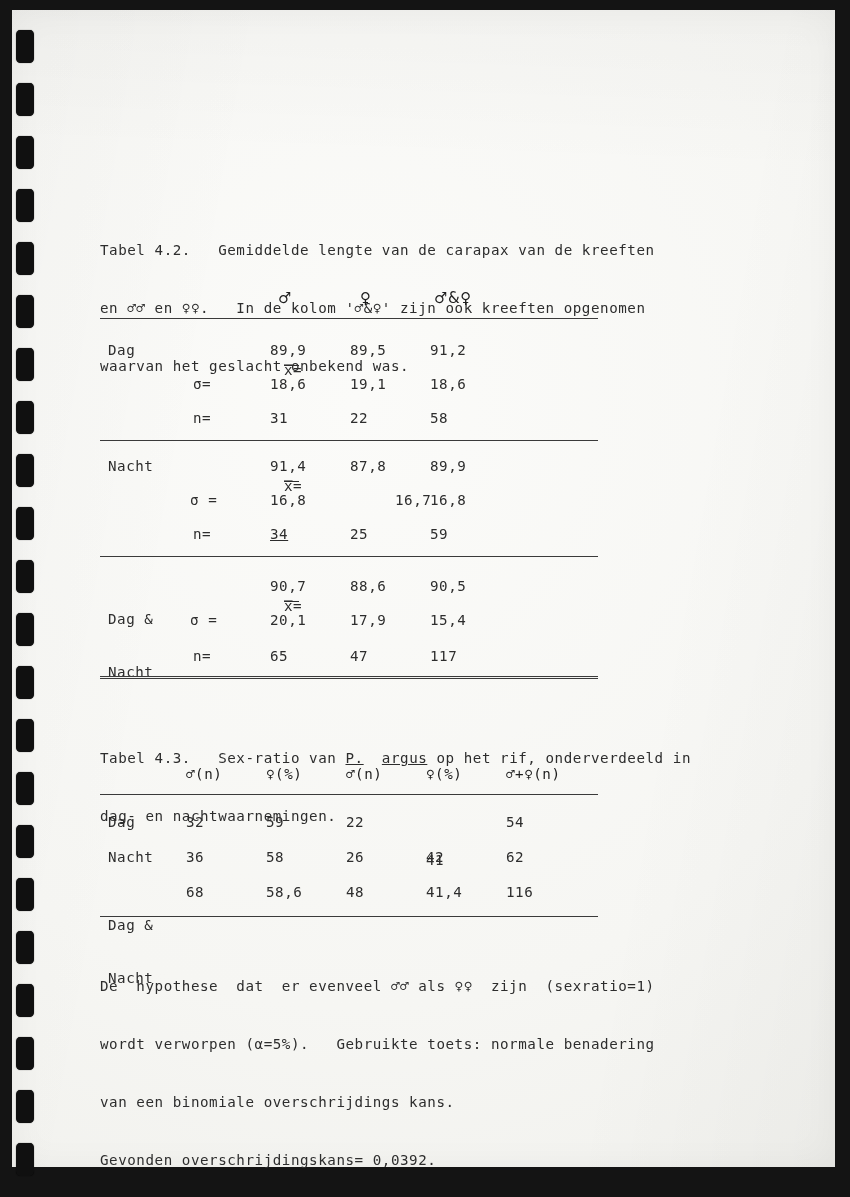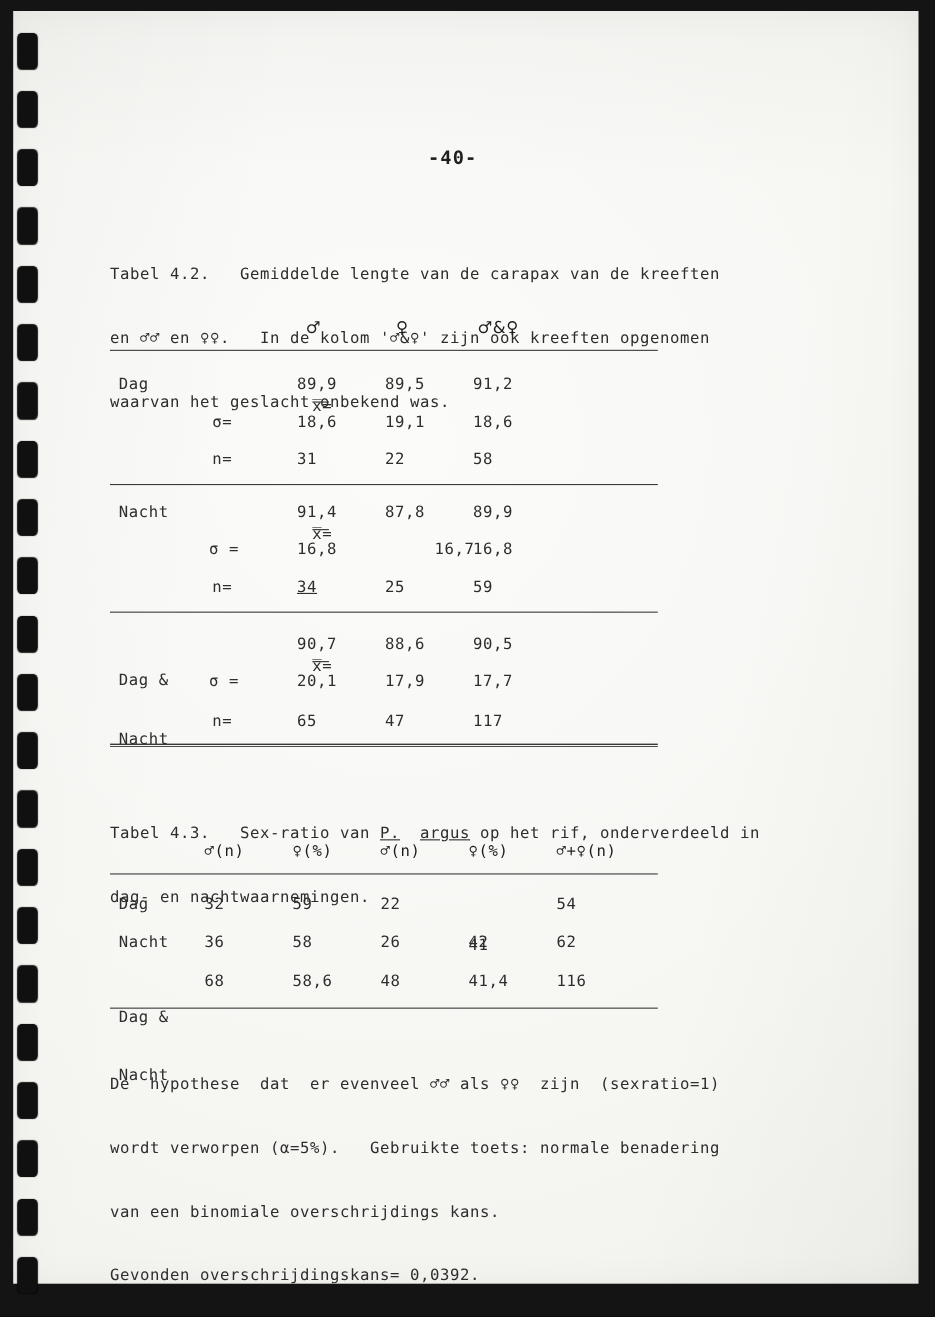--- a/index.html
+++ b/index.html
@@ -189,21 +189,20 @@
       <div class="hole" style="top: 878px;"></div>
       <div class="hole" style="top: 931px;"></div>
       <div class="hole" style="top: 984px;"></div>
       <div class="hole" style="top: 1037px;"></div>
       <div class="hole" style="top: 1090px;"></div>
       <div class="hole" style="top: 1143px;"></div>
     </div>
 
   <div class="sheet-text">
 
-    <div class="page-number">-40-</div>
 
     <div class="caption" id="caption-42">
       <div>Tabel 4.2.   Gemiddelde lengte van de carapax van de kreeften</div>
       <div>en ♂♂ en ♀♀.   In de kolom '♂&amp;♀' zijn ook kreeften opgenomen</div>
       <div>waarvan het geslacht onbekend was.</div>
     </div>
 
     <div class="table-block" id="table-42">
 
       <div class="row" style="top:8px;">
@@ -276,21 +275,21 @@
         </div>
         <div class="cell" style="left:270px;">90,7</div>
         <div class="cell" style="left:350px;">88,6</div>
         <div class="cell" style="left:430px;">90,5</div>
       </div>
 
       <div class="row" style="top:330px;">
         <div class="cell" style="left:190px;">σ =</div>
         <div class="cell" style="left:270px;">20,1</div>
         <div class="cell" style="left:350px;">17,9</div>
-        <div class="cell" style="left:430px;">17,7</div>
+        <div class="cell" style="left:430px;">15,4</div>
       </div>
 
       <div class="row" style="top:366px;">
         <div class="cell" style="left:193px;">n=</div>
         <div class="cell" style="left:270px;">65</div>
         <div class="cell" style="left:350px;">47</div>
         <div class="cell" style="left:430px;">117</div>
       </div>
 
       <div class="rule thick" style="top:396px;"></div>

